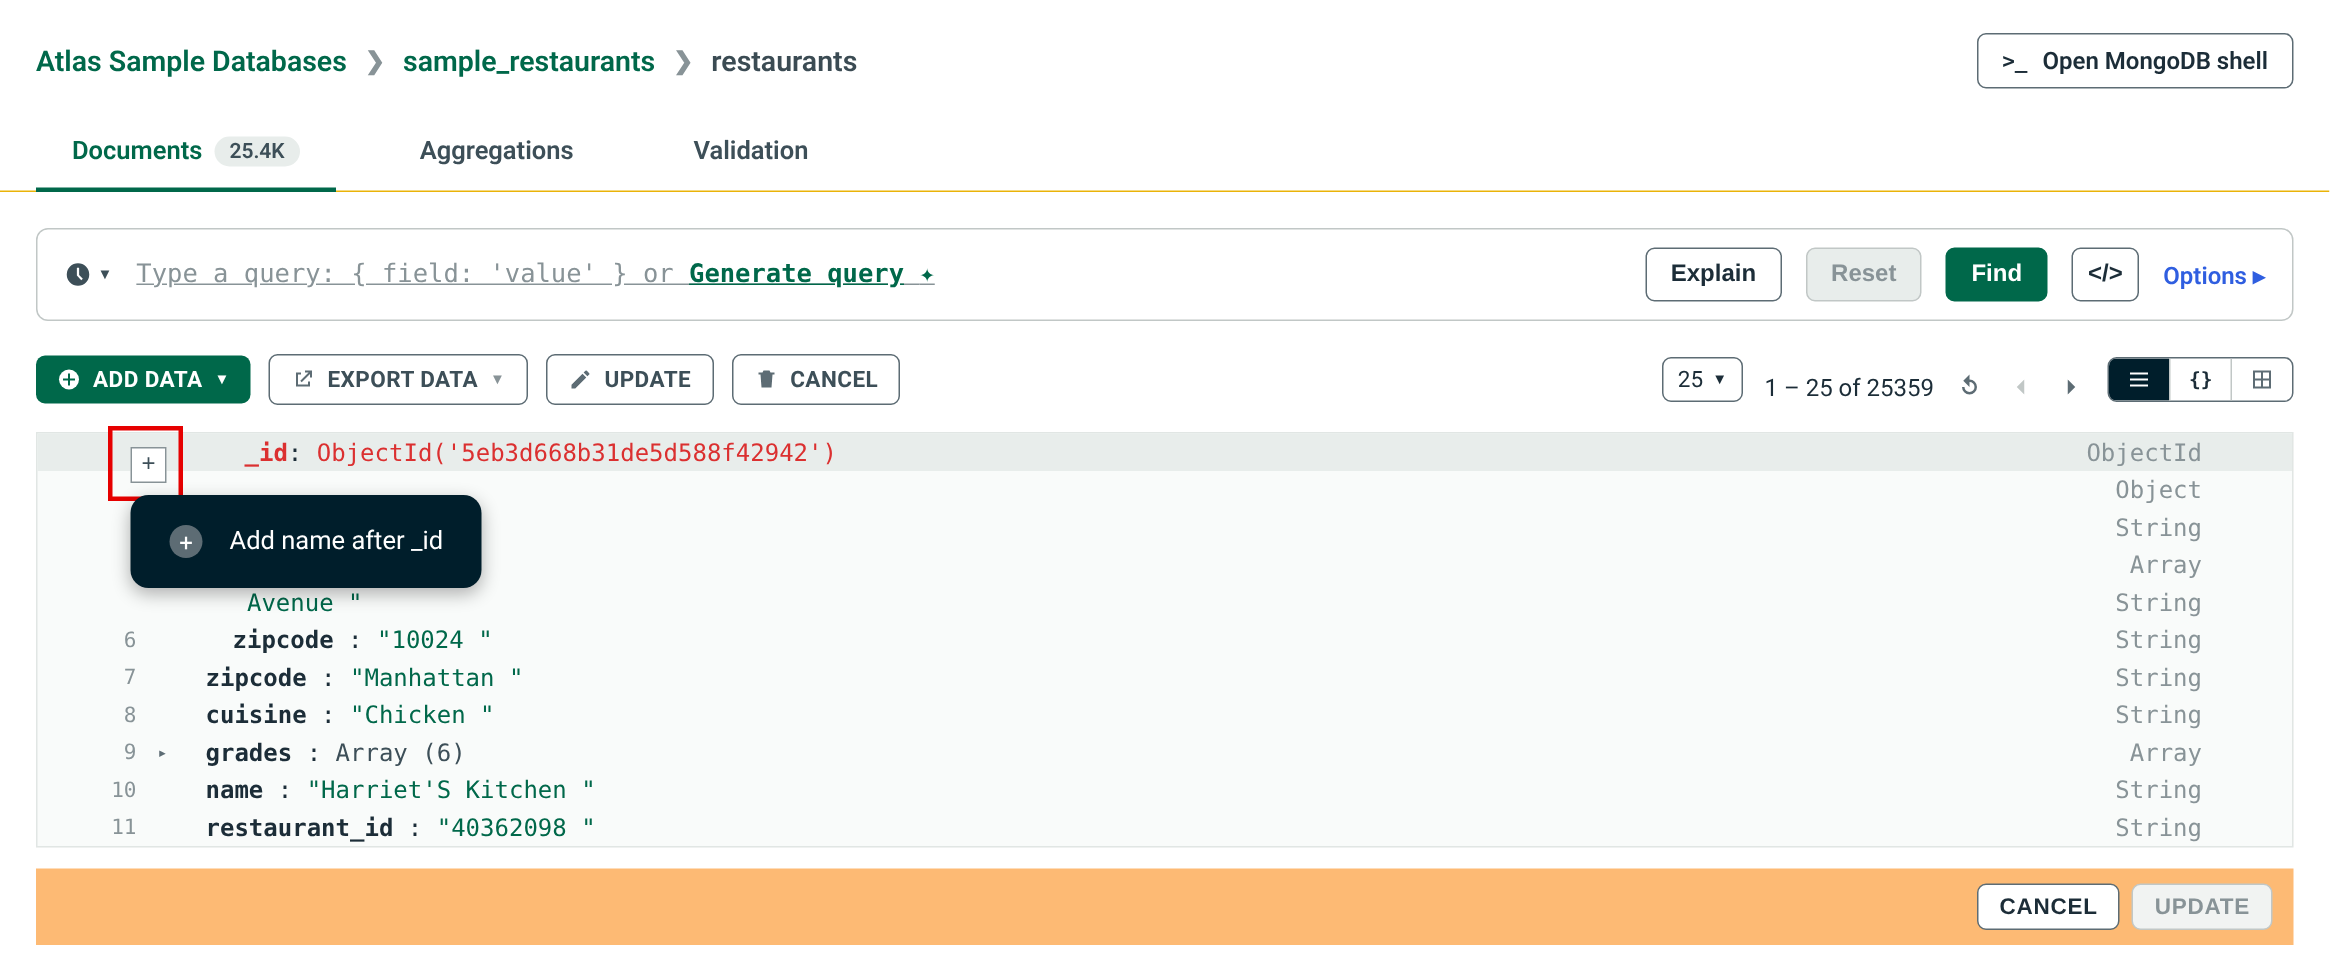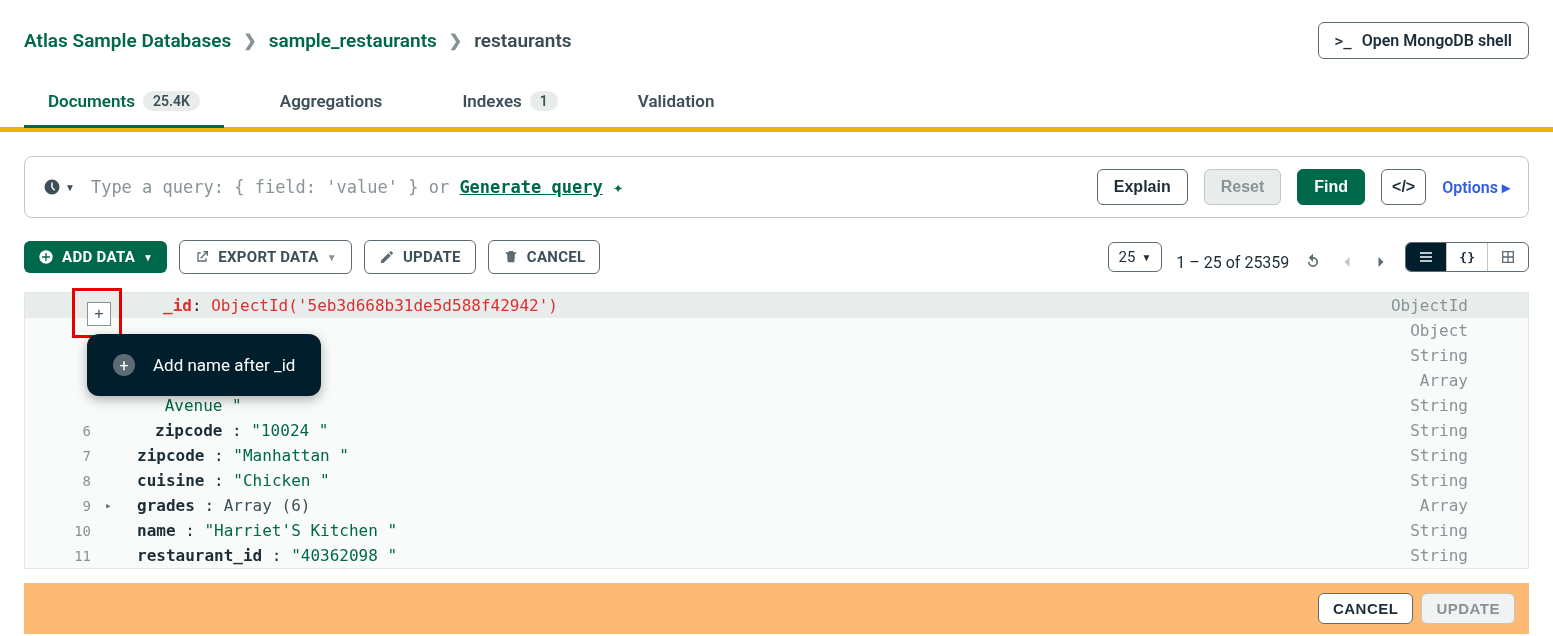--- a/index.html
+++ b/index.html
@@ -42,21 +42,21 @@
   cursor: pointer;
   background: #fff;
 }
 .open-shell .prompt { font-family: "Menlo", monospace; font-size: 14px; }
 
 .tabs {
   display: flex;
   gap: 32px;
   margin-top: 24px;
   padding: 0 24px;
-  border-bottom: 5px solid #eab308;
+  border-bottom: 1px solid #eab308;
 }
 .tab {
   display: flex;
   align-items: center;
   gap: 8px;
   padding: 8px 24px 16px 24px;
   font-size: 17px;
   font-weight: 600;
   color: #3d4f58;
   cursor: pointer;
@@ -92,20 +92,21 @@
   display: flex; align-items: center; gap: 4px;
   cursor: pointer;
 }
 .clock-menu svg { width: 18px; height: 18px; fill: #3d4f58; }
 .clock-menu .caret { font-size: 10px; color: #3d4f58; }
 .query-text {
   flex: 1;
   font-family: "Menlo", monospace;
   font-size: 17px;
   color: #889397;
+  text-decoration: underline;
 }
 .query-text .gen { color: #00684a; text-decoration: underline; font-weight: 600; cursor: pointer; }
 .query-text .sparkle { text-decoration: none;}
 .btn {
   border: 1px solid #5d6c74;
   border-radius: 6px;
   padding: 8px 16px;
   font-size: 16px;
   font-weight: 600;
   cursor: pointer;
@@ -254,24 +255,20 @@
 
 <div class="tabs">
   <div class="tab active">
     <span>Documents</span>
     <span class="badge">25.4K</span>
   </div>
   <div class="tab">
     <span>Aggregations</span>
   </div>
   <div class="tab">
-    <span>Indexes</span>
-    <span class="badge">1</span>
-  </div>
-  <div class="tab">
     <span>Validation</span>
   </div>
 </div>
 
 <div class="query-box">
   <div class="clock-menu">
     <svg viewBox="0 0 24 24">
         <path d="M12 2a10 10 0 1 0 10 10A10 10 0 0 0 12 2zm1 10.41l3.3 3.3-1.42 1.42L11 12.83V6h2z"></path>
       </svg>
     <span class="caret">▼</span>

